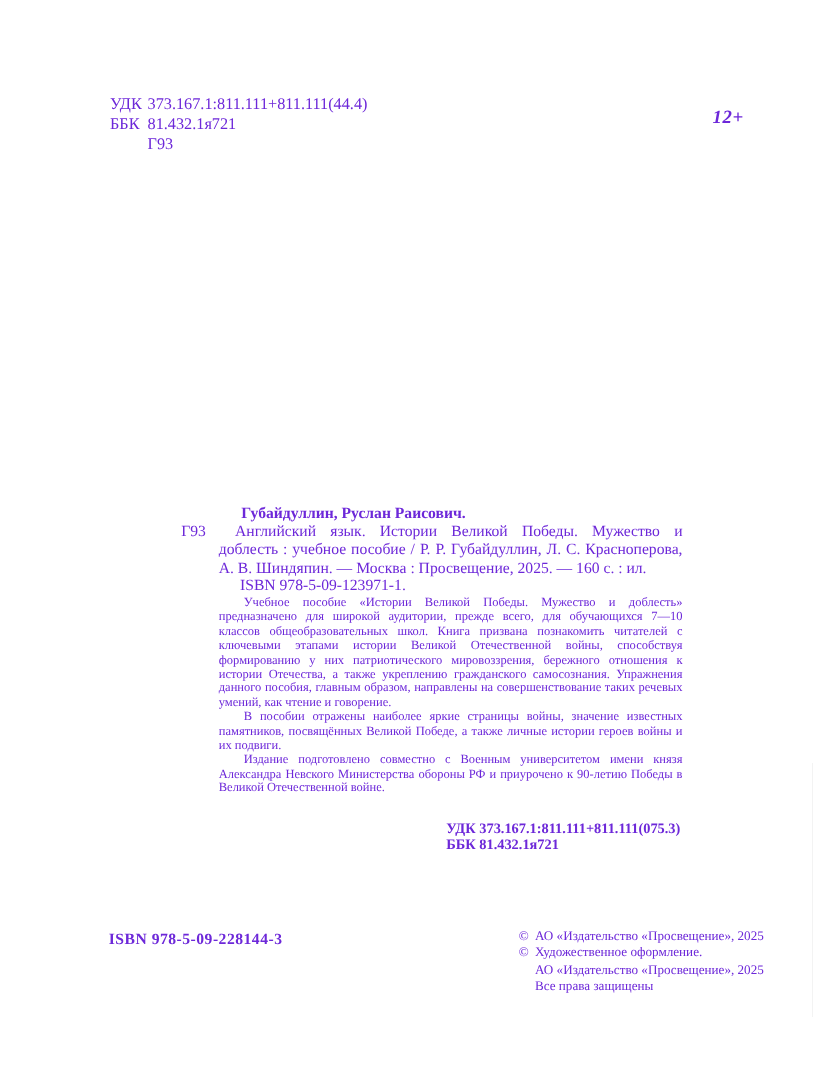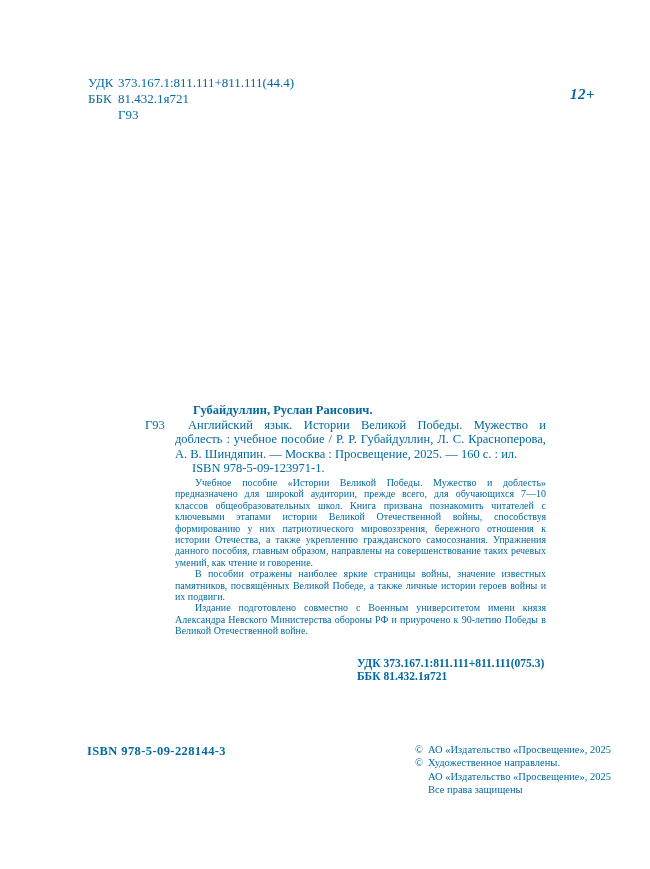--- a/index.html
+++ b/index.html
@@ -4,21 +4,21 @@
 <style>
   * { margin: 0; padding: 0; box-sizing: border-box; }
   html, body { background: #e9e9e9; }
   .page {
     position: relative;
     width: 650px;
     height: 869px;
     margin: 0 auto;
     background: #ffffff;
     font-family: "Liberation Serif", serif;
-    color: #0369a1;
+    color: #6d28d9;
     overflow: hidden;
   }
 
   
   .top-class {
     position: absolute;
     left: 88px;
     top: 75px;
     font-size: 13px;
     line-height: 16.2px;
@@ -144,21 +144,21 @@
 
   <div class="footer-isbn">ISBN 978-5-09-228144-3</div>
 
   <div class="copyright">
     <div class="row">
       <span class="sym">©</span>
       <span>АО «Издательство «Просвещение», 2025</span>
     </div>
     <div class="row">
       <span class="sym">©</span>
-      <span>Художественное направлены.</span>
+      <span>Художественное оформление.</span>
     </div>
     <div class="row">
       <span class="sym"></span>
       <span>АО «Издательство «Просвещение», 2025</span>
     </div>
     <div class="row">
       <span class="sym"></span>
       <span>Все права защищены</span>
     </div>
   </div>

